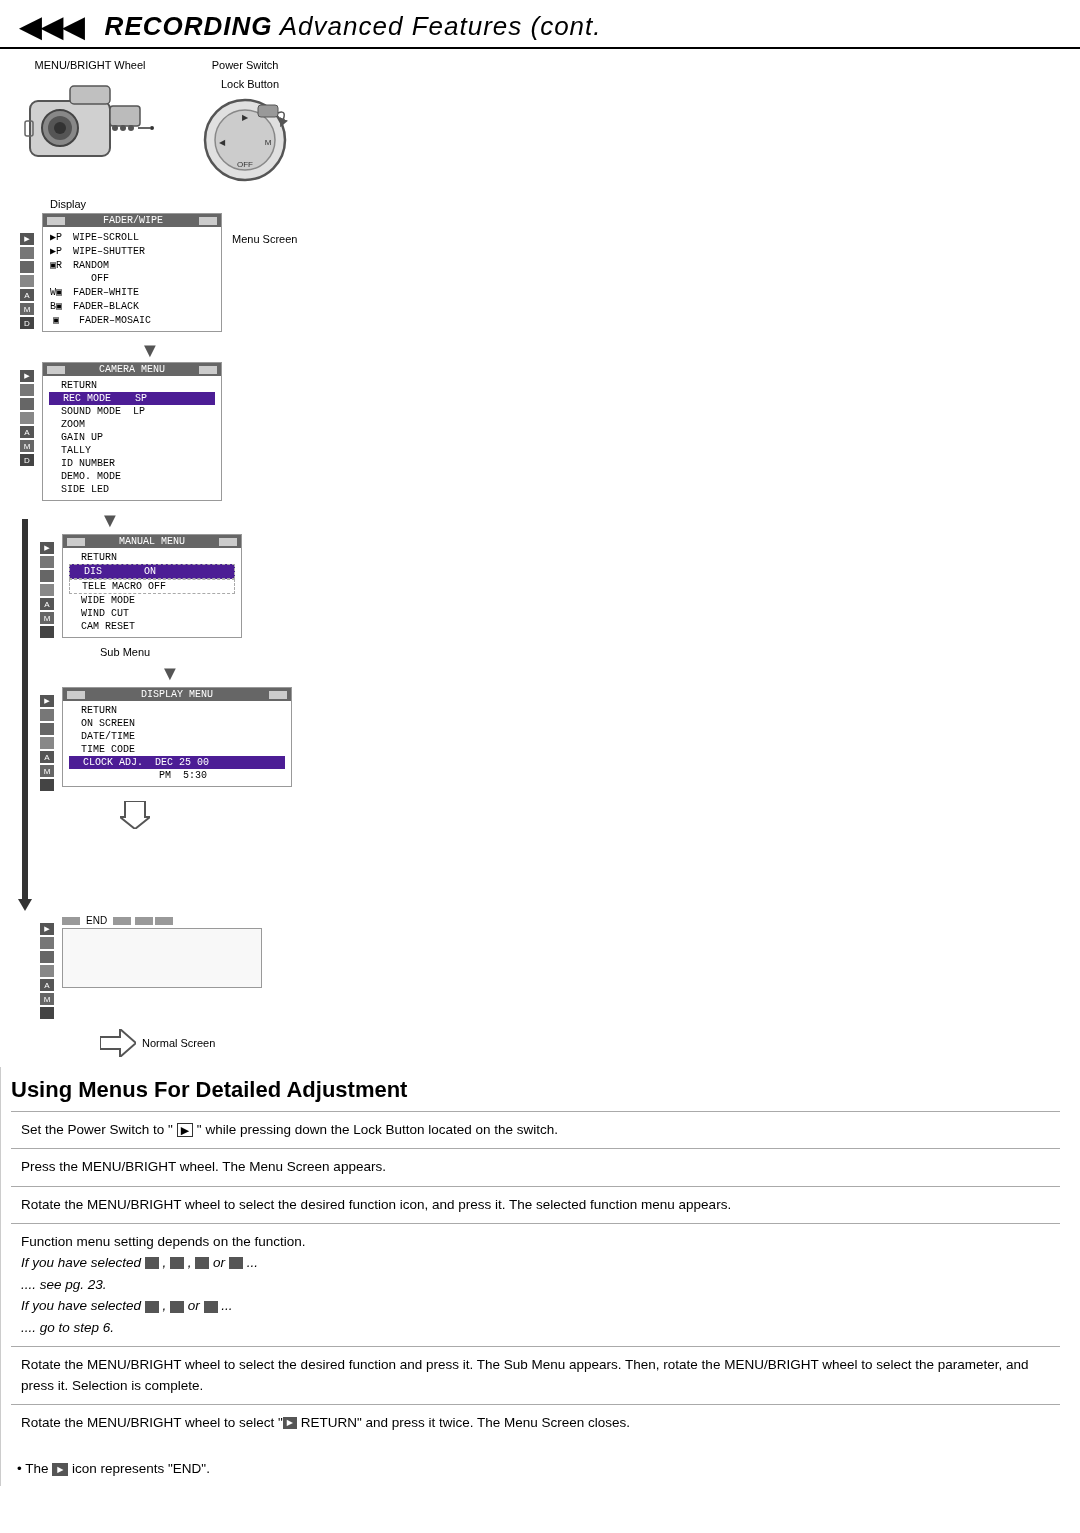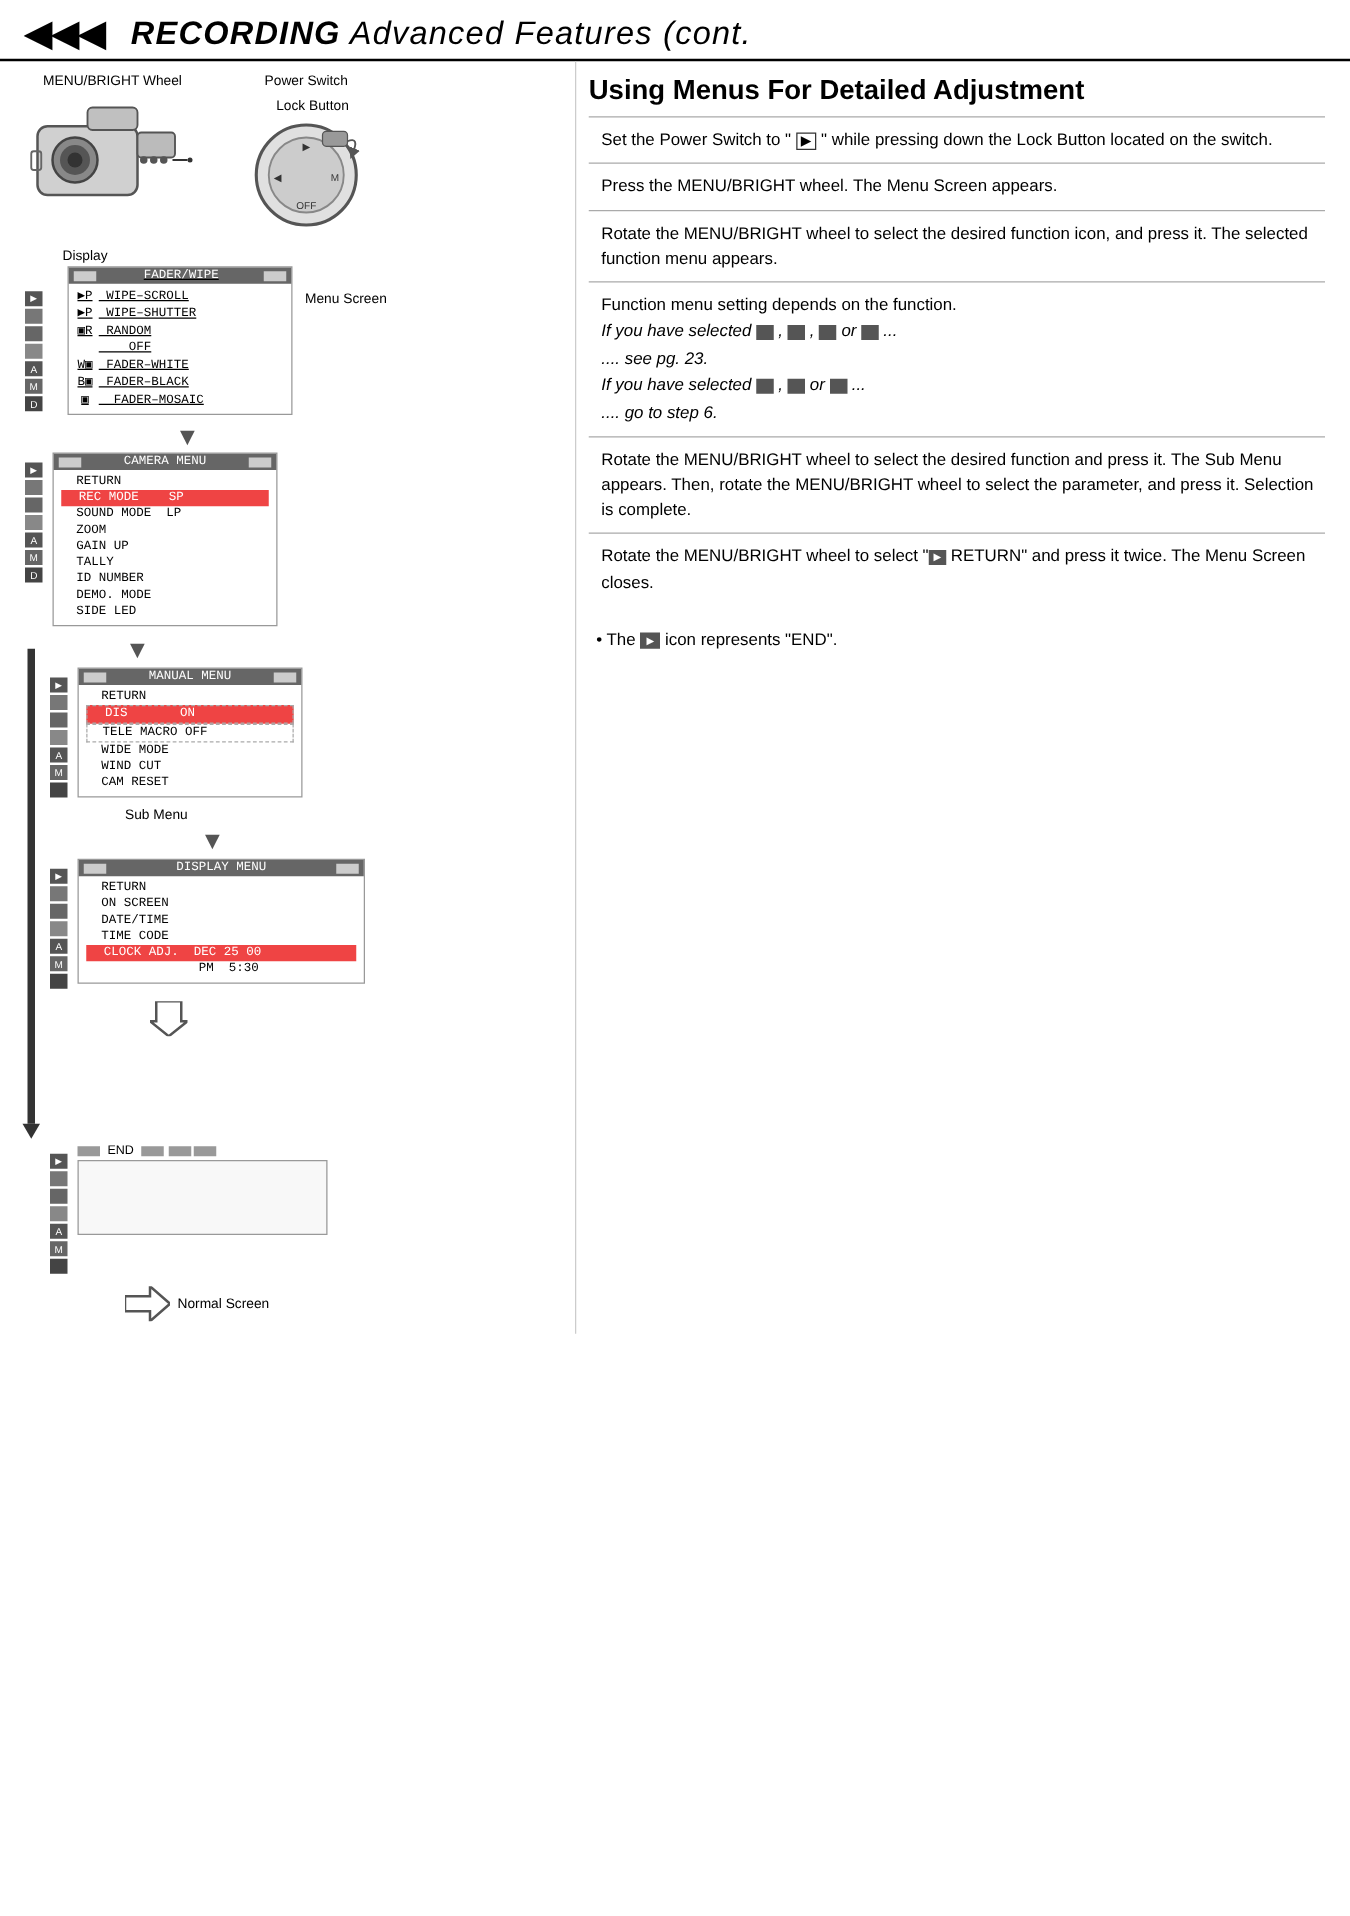--- a/index.html
+++ b/index.html
@@ -31,21 +31,21 @@
       letter-spacing: 1px;
     }
     .header-title strong {
       font-style: italic;
       font-weight: bold;
     }
 
     
     .main-content {
       display: flex;
-      flex-direction: row;
+      flex-direction: column;
       width: 100%;
     }
 
     
     .left-col {
       width: 460px;
       padding: 10px 10px 10px 20px;
       flex-shrink: 0;
     }
 
@@ -162,21 +162,21 @@
     .menu-item {
       display: flex;
       align-items: center;
       gap: 4px;
       padding: 1px 0;
       font-size: 10px;
       font-family: 'Courier New', monospace;
       white-space: pre;
     }
     .menu-item.highlighted {
-      background: #ef4444;
+      background: #4c1d95;
       color: #fff;
       padding-left: 2px;
     }
 
     .icon-small {
       font-size: 10px;
       width: 14px;
       text-align: center;
     }
 
@@ -271,21 +271,21 @@
         <div style="display:flex; flex-direction:column; width:18px; flex-shrink:0; margin-top:20px;">
           <div style="width:14px;height:12px;background:#555;margin-bottom:2px;font-size:7px;color:white;display:flex;align-items:center;justify-content:center;">▶</div>
           <div style="width:14px;height:12px;background:#777;margin-bottom:2px;"></div>
           <div style="width:14px;height:12px;background:#666;margin-bottom:2px;"></div>
           <div style="width:14px;height:12px;background:#888;margin-bottom:2px;"></div>
           <div style="width:14px;height:12px;background:#555;margin-bottom:2px;font-size:8px;color:white;display:flex;align-items:center;justify-content:center;">A</div>
           <div style="width:14px;height:12px;background:#666;margin-bottom:2px;font-size:8px;color:white;display:flex;align-items:center;justify-content:center;">M</div>
           <div style="width:14px;height:12px;background:#444;margin-bottom:2px;font-size:8px;color:white;display:flex;align-items:center;justify-content:center;">D</div>
         </div>
 
-        <div class="menu-box" style="margin-left:16px;text-decoration:underline;">
+        <div class="menu-box" style="margin-left:4px;">
           <div class="menu-box-header">
             <div class="menu-box-header-bars">
               <div class="bar-block"></div>
               <div style="flex:1;"></div>
             </div>
             <span>FADER/WIPE</span>
             <div class="menu-box-header-bars">
               <div class="bar-block"></div>
             </div>
           </div>

